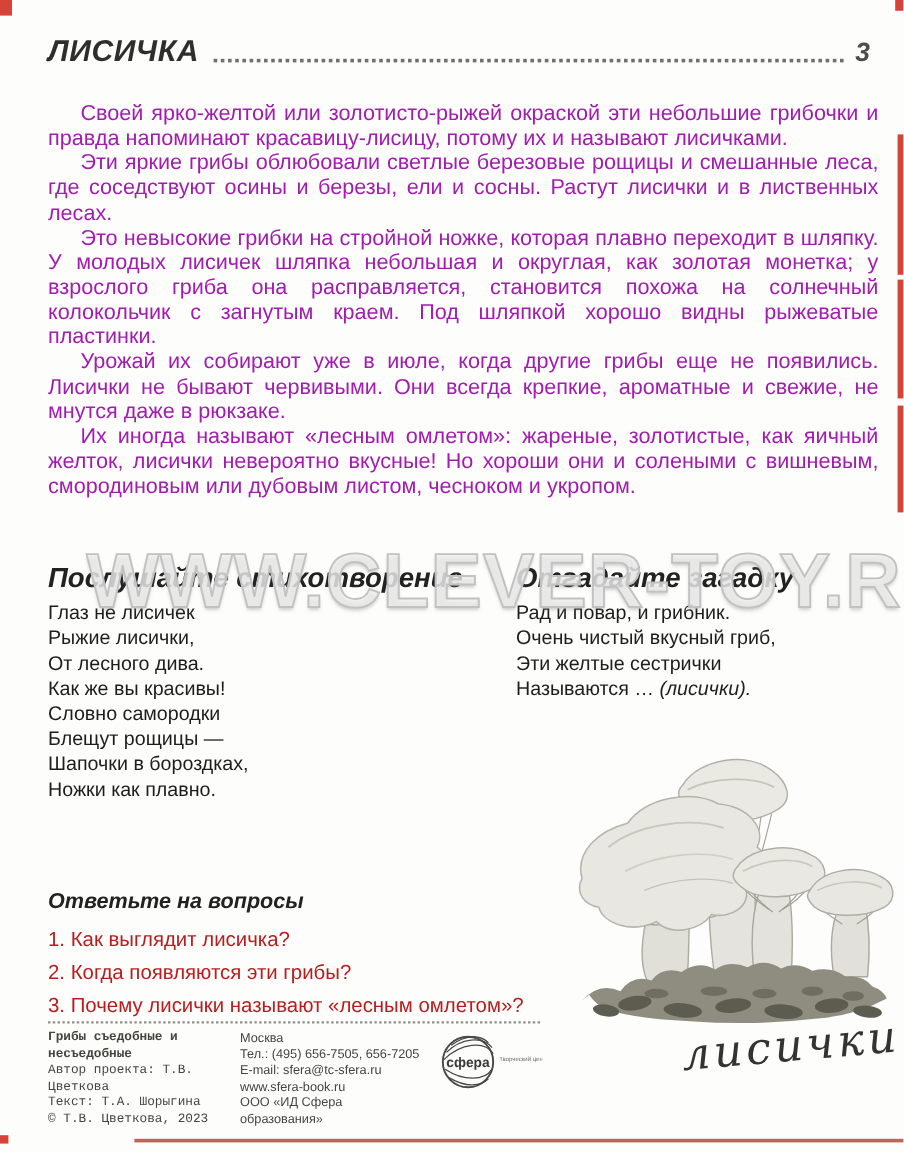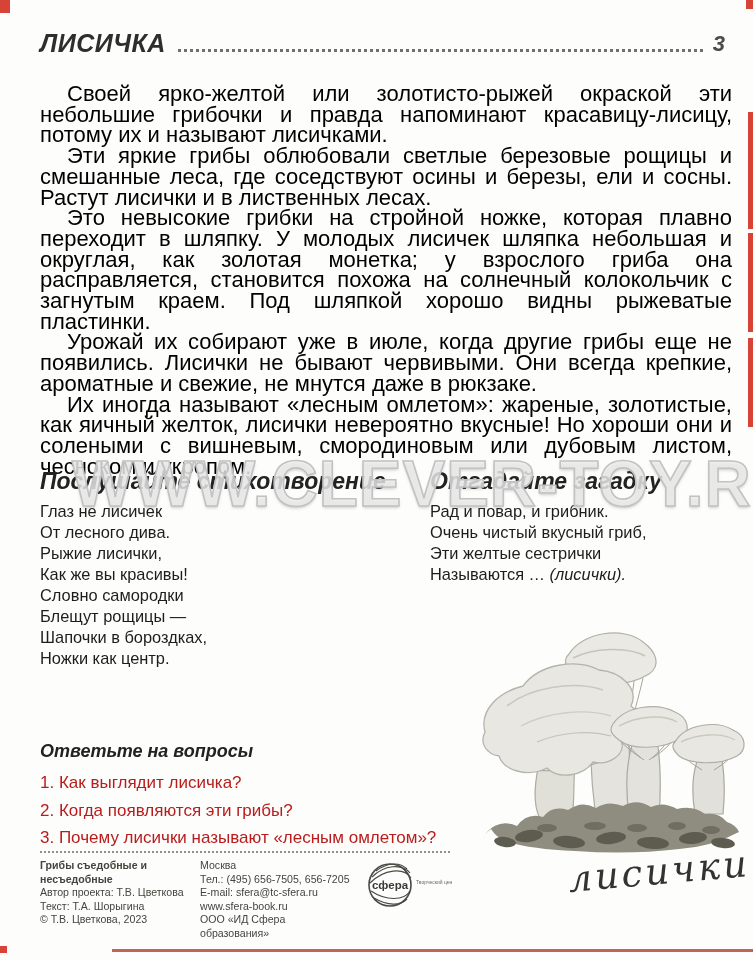--- a/index.html
+++ b/index.html
@@ -10,21 +10,21 @@
   .page{position:absolute;inset:0;padding-left:24px;}
 
   
   .titlebar{position:absolute;left:40px;right:28px;top:30px;display:flex;align-items:flex-end;}
   .title{font-size:25px;font-weight:bold;font-style:italic;letter-spacing:.5px;color:#2e2e2e;margin:0;line-height:1.1;}
   .leader{flex:1;border-bottom:3px dotted #6f6f6f;margin:0 10px 6px 12px;height:0;}
   .pagenum{font-size:22px;font-weight:bold;font-style:italic;color:#4c4c4c;padding-bottom:1px;}
 
   
   .article{position:absolute;left:40px;width:692px;top:84px;}
-  .article p{margin:0;font-size:22px;line-height:20.7px;text-align:justify;text-indent:27px;color:#000000;}
+  .article p{margin:0;font-size:18px;line-height:20.7px;text-align:justify;text-indent:27px;color:#a21caf;}
 
   
   .watermark{
     position:absolute;left:72px;top:447px;width:620px;white-space:nowrap;
     font-size:64px;font-weight:bold;letter-spacing:1px;
     color:rgba(238,238,238,.78);
     -webkit-text-stroke:1.6px #c2c2c2;
     text-shadow:0 2px 3px rgba(120,120,120,.35);
     pointer-events:none;z-index:5;
   }
@@ -43,21 +43,21 @@
   .qline{font-size:17px;line-height:27.5px;color:#b91c1c;}
 
   
   .illustration{position:absolute;left:477px;top:614px;width:276px;height:246px;}
 
   
   .footer-sep{position:absolute;left:40px;top:851px;width:410px;border-top:2px dotted #8f8f8f;height:0;}
   .footer{position:absolute;left:40px;top:859px;display:flex;gap:14px;color:#45453e;}
   .fcol{font-size:10.6px;line-height:13.6px;}
   .fcol .ftitle{font-weight:bold;}
-  .f1{width:146px;}
+  .f1{width:146px;font-family:Liberation Mono, monospace;}
   .f2{width:152px;}
   .logo{margin-top:2px;}
 
   
   .handwriting{
     position:absolute;left:568px;top:850px;
     font-family:"DejaVu Serif",serif;font-style:italic;
     font-size:37px;letter-spacing:3px;color:#33332f;
     transform:rotate(-5deg);
   }
@@ -90,27 +90,27 @@
     <p>Урожай их собирают уже в июле, когда другие грибы еще не появились. Лисички не бывают червивыми. Они всегда крепкие, ароматные и свежие, не мнутся даже в рюкзаке.</p>
     <p>Их иногда называют «лесным омлетом»: жареные, золотистые, как яичный желток, лисички невероятно вкусные! Но хороши они и солеными с вишневым, смородиновым или дубовым листом, чесноком и укропом.</p>
   </main>
 
   <div class="watermark">WWW.CLEVER-TOY.RU</div>
 
   <section class="twocol">
     <div class="col-poem">
       <h2 class="subhead">Послушайте стихотворение</h2>
       <div class="vline">Глаз не лисичек</div>
+      <div class="vline">Рыжие лисички,</div>
       <div class="vline">От лесного дива.</div>
-      <div class="vline">Рыжие лисички,</div>
       <div class="vline">Как же вы красивы!</div>
       <div class="vline">Словно самородки</div>
       <div class="vline">Блещут рощицы —</div>
       <div class="vline">Шапочки в бороздках,</div>
-      <div class="vline">Ножки как центр.</div>
+      <div class="vline">Ножки как плавно.</div>
     </div>
     <div class="col-riddle">
       <h2 class="subhead">Отгадайте загадку</h2>
       <div class="vline">Рад и повар, и грибник.</div>
       <div class="vline">Очень чистый вкусный гриб,</div>
       <div class="vline">Эти желтые сестрички</div>
       <div class="vline"><span>Называются … </span><em>(лисички).</em></div>
     </div>
   </section>
 

